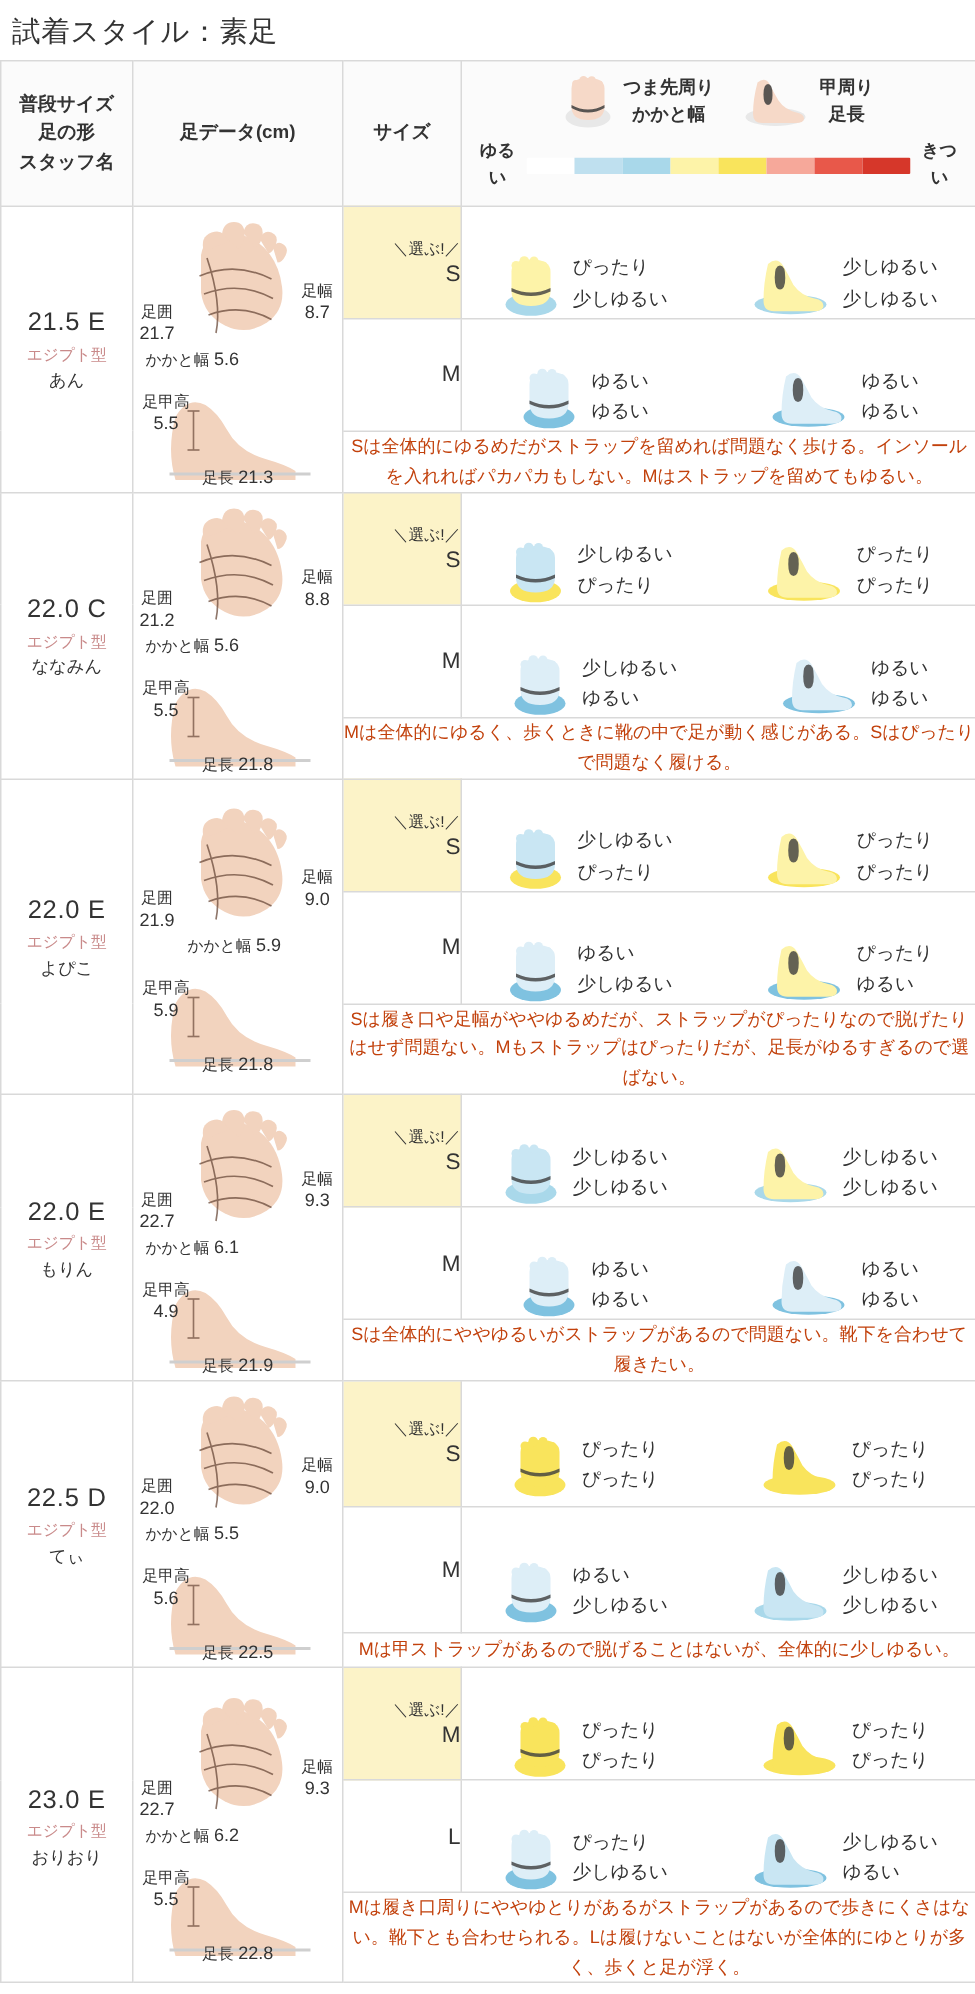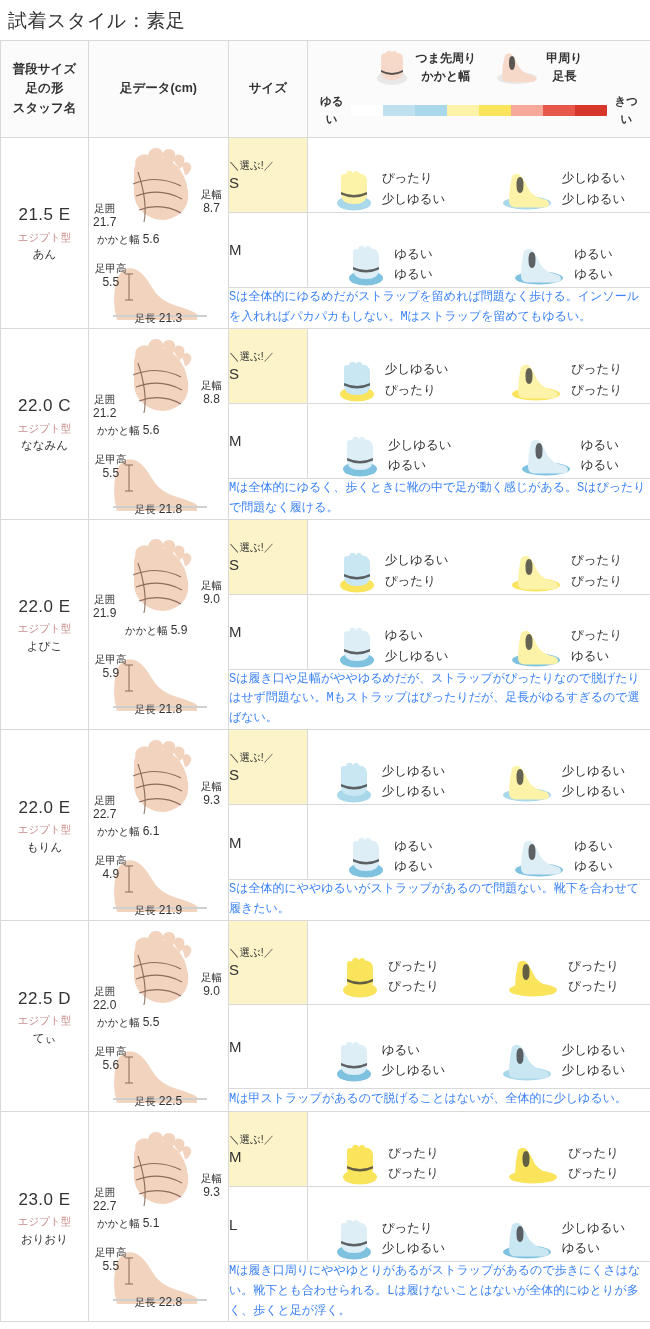--- a/index.html
+++ b/index.html
@@ -113,21 +113,21 @@
     position: relative;
     margin: 2px auto 0 auto;
   }
   .foot-side {
     width: 108px; height: 66px;
     position: relative;
     margin: 2px auto 0 auto;
   }
   
   .sizecell {
-    text-align: left;
+    text-align: right;
     font-size: 15px;
     color: #333;
   }
   .sizecell.pick {
     background: #fcf3c8;
   }
   .pick-top {
     font-size: 10.5px;
     color: #333;
     display: block;
@@ -151,25 +151,24 @@
     display: flex;
     flex-direction: column;
     font-size: 12.5px;
     color: #333;
     line-height: 1.62;
     white-space: nowrap;
   }
   
   .comment {
     font-size: 12px;
-    color: #3b82f6;
+    color: #c2410c;
     line-height: 1.65;
     padding: 6px 8px 7px 8px;
-    text-align: left;
-    font-family: Liberation Mono, monospace;
+    text-align: center;
   }
   
   svg { display: block; }
 </style>
 </head>
 <body>
 
 <div id="page">
 
   <div class="page-title">試着スタイル：素足</div>
@@ -929,21 +928,21 @@
     </g>
   </svg>
                 </div>
         <div class="fd-label" style="right:4px; top:44px;">
           <b>足幅</b><span class="fd-num">9.3</span>
         </div>
         <div class="fd-label" style="left:2px; top:58px;">
           <b>足囲</b><span class="fd-num">22.7</span>
         </div>
         <div class="fd-label" style="left:6px; top:88px;">
-          <span>かかと幅 <span class="fd-num">5.1</span></span>
+          <span>かかと幅 <span class="fd-num">6.2</span></span>
         </div>
         <div class="foot-side" style="margin-top:18px;">
                   <svg width="108" height="66" viewBox="0 0 108 66">
     <rect x="0" y="0" width="108" height="66" fill="#ffffff"></rect>
     <path d="M12 20 q8-14 20-8 q8 5 14 16 q8 15 26 20 q14 4 20 8 l0 6 l-80 0 q-6-20 0-42 z" fill="#f2d3be"></path>
     <path d="M8 58 l94 0" stroke="#cfcfcf" stroke-width="2" fill="none"></path>
     <g stroke="#6a4a3a" stroke-width="1.1" fill="none" opacity=".7">
       <path d="M24 16 l0 26"></path>
       <path d="M20 42 l8 0"></path>
       <path d="M20 16 l8 0"></path>

